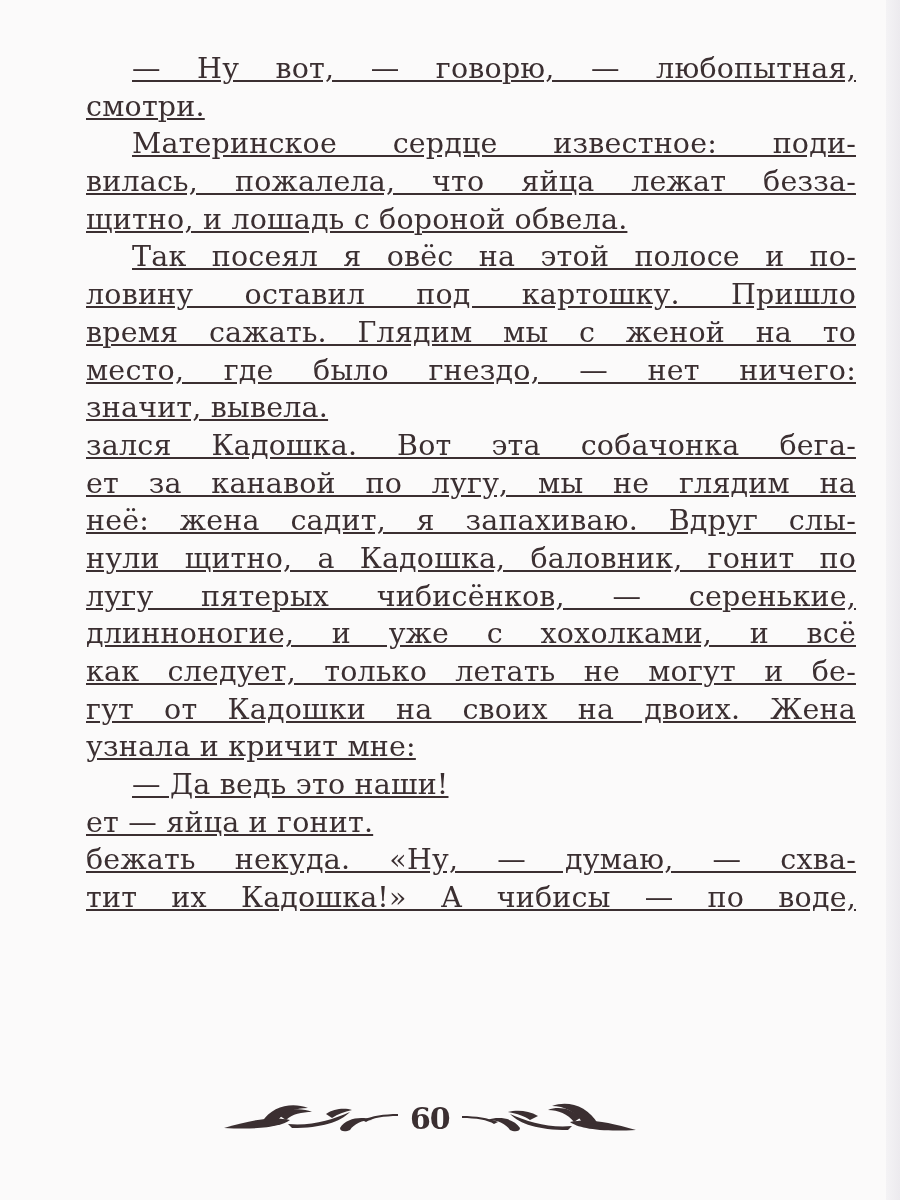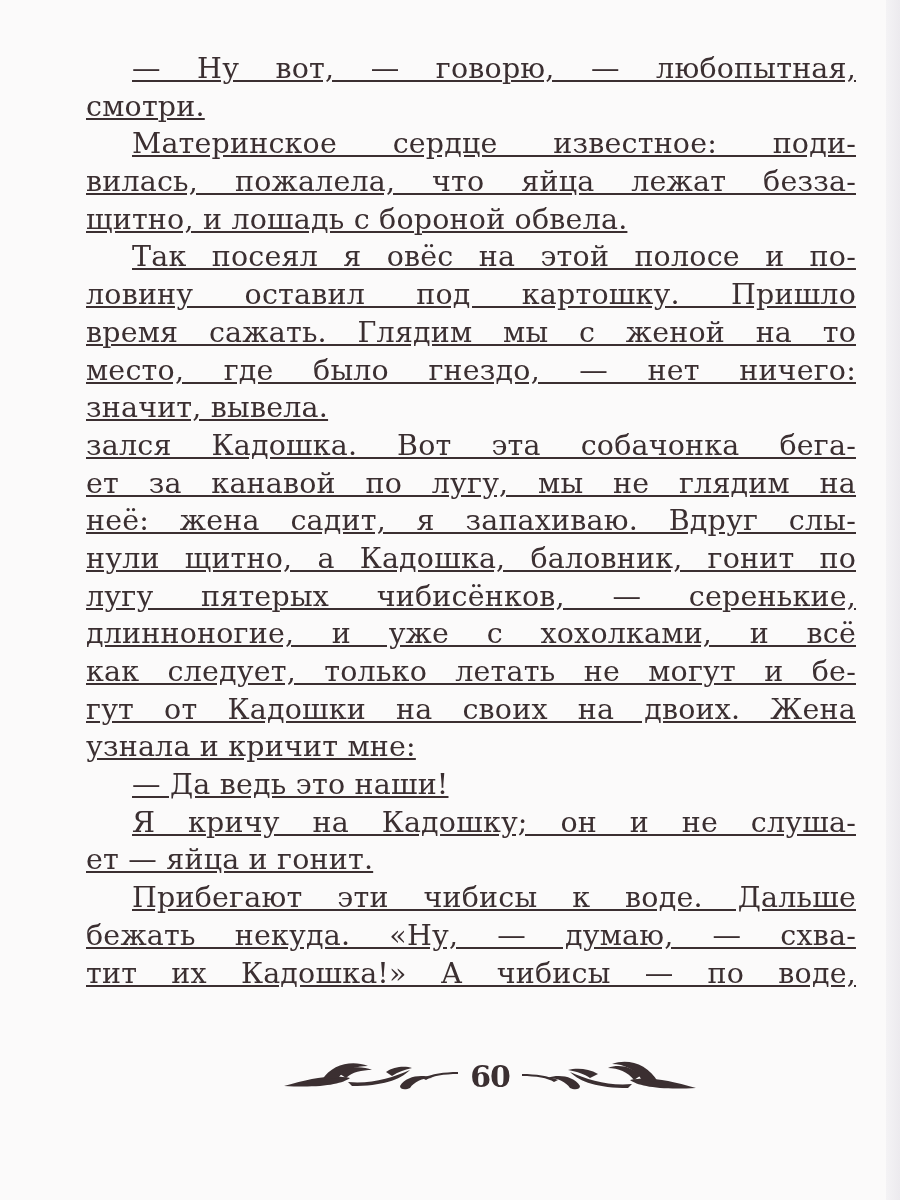--- a/index.html
+++ b/index.html
@@ -21,22 +21,22 @@
     text-decoration: underline;
   }
   .line {
     display: block; white-space: nowrap;
     text-align: justify; text-align-last: justify;
     height: 37.7px;
   }
   .line.last { text-align-last: left; }
   .line.indent { padding-left: 46px; }
   .footer {
-    position: absolute; top: 1051px; left: 222px; width: 476px; height: 50px;
-    display: flex; align-items: center; justify-content: flex-end;
+    position: absolute; top: 1093px; left: 222px; width: 476px; height: 50px;
+    display: flex; align-items: center; justify-content: flex-start;
   }
   .page-number {
     font-family: "DejaVu Serif", "Liberation Serif", serif;
     font-weight: bold; font-size: 30px; color: #3b2f31;
     margin: 0 8px; letter-spacing: -1px;
   }
   .ornament { display: block; }
 </style>
 </head>
 <body>
@@ -57,23 +57,21 @@
     <span class="line">зался Кадошка. Вот эта собачонка бега-</span>
     <span class="line">ет за канавой по лугу, мы не глядим на</span>
     <span class="line">неё: жена садит, я запахиваю. Вдруг слы-</span>
     <span class="line">нули щитно, а Кадошка, баловник, гонит по</span>
     <span class="line">лугу пятерых чибисёнков, — серенькие,</span>
     <span class="line">длинноногие, и уже с хохолками, и всё</span>
     <span class="line">как следует, только летать не могут и бе-</span>
     <span class="line">гут от Кадошки на своих на двоих. Жена</span>
     <span class="line last">узнала и кричит мне:</span>
     <span class="line indent last">— Да ведь это наши!</span>
-    <span class="line indent">Я кричу на Кадошку; он и не слуша-</span>
     <span class="line last">ет — яйца и гонит.</span>
-    <span class="line indent">Прибегают эти чибисы к воде. Дальше</span>
     <span class="line">бежать некуда. «Ну, — думаю, — схва-</span>
     <span class="line">тит их Кадошка!» А чибисы — по воде,</span>
   </div>
 
 <div class="footer">
   <svg class="ornament" width="180" height="40" viewBox="0 0 180 40">
     <g fill="#3b2f31">
       <path d="M2 30 C30 22, 50 18, 68 22 C60 28, 40 32, 2 30 Z"></path>
       <path d="M40 24 C50 8, 70 4, 86 10 C74 10, 62 14, 56 22 Z"></path>
       <path d="M58 18 C66 10, 80 10, 90 14 C80 14, 70 16, 64 22 Z"></path>

